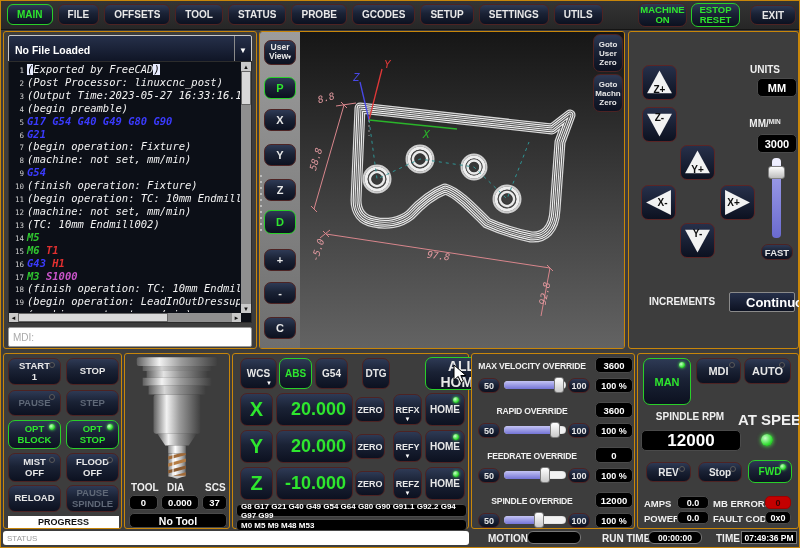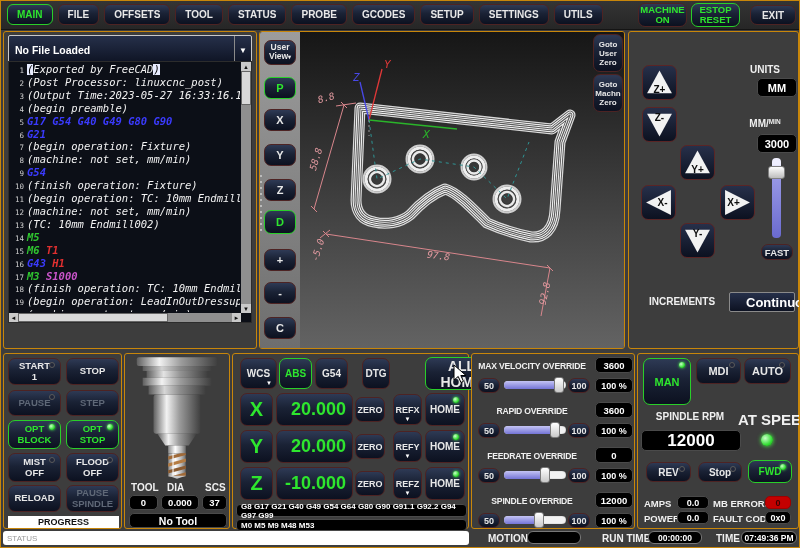--- a/index.html
+++ b/index.html
@@ -129,20 +129,24 @@
         <div class="arr" style="top:0;">▲</div>
         <div class="thumb"></div>
         <div class="arr" style="bottom:0;">▼</div>
       </div>
       <div class="hsb">
         <div class="arr" style="left:0;">◄</div>
         <div class="thumb"></div>
         <div class="arr" style="right:0;">►</div>
       </div>
     </div>
+    <div style="position:absolute;left:4px;top:295px;width:244px;height:20px;background:#fff;border:1px solid #999;
+                border-radius:2px;box-sizing:border-box;display:flex;align-items:center;">
+      <span style="color:#aaa;font-size:10px;padding-left:4px;">MDI:</span>
+    </div>
   </div>
 
   <div class="panel" style="left:258px;top:30px;width:366px;height:318px;overflow:hidden;">
 
     <svg width="364" height="316" viewBox="0 0 364 316" style="position:absolute;left:0;top:0;">
       <defs>
         <linearGradient id="bgGrad" x1="0" y1="0" x2="0" y2="1">
           <stop offset="0" stop-color="#161616"></stop>
             <stop offset="1" stop-color="#636363"></stop>
         </linearGradient>
@@ -507,19 +511,19 @@
   </div>
 
   <div style="position:absolute;left:0;top:529px;width:798px;height:17px;">
     <div style="position:absolute;left:2px;top:1px;width:466px;height:14px;background:#fff;border-radius:3px;
                 display:flex;align-items:center;padding-left:4px;box-sizing:border-box;color:#999;font-size:8px;">STATUS</div>
     <div class="lbl" style="left:487px;top:3px;font-size:10px;">MOTION</div>
     <div class="disp" style="left:526px;top:1px;width:54px;height:13px;font-size:8.5px;border-radius:6px;border-color:#777;"></div>
     <div class="lbl" style="left:601px;top:3px;font-size:10px;">RUN TIME</div>
     <div class="disp" style="left:647px;top:1px;width:54px;height:13px;font-size:8.5px;border-radius:6px;border-color:#777;">00:00:00</div>
     <div class="lbl" style="left:715px;top:3px;font-size:10px;">TIME</div>
-    <div class="disp" style="left:740px;top:1px;width:56px;height:13px;font-size:8.5px;border-radius:6px;border-color:#777;">07:49:36 PM</div>
+    <div class="disp" style="left:740px;top:1px;width:56px;height:13px;font-size:8.5px;border-radius:0;border-color:#777;">07:49:36 PM</div>
   </div>
 
   <svg width="14" height="20" style="position:absolute;left:452px;top:363px;pointer-events:none;z-index:50;">
     <path d="M1,1 L1,16 L5.2,12.5 L8,18.5 L10.5,17.3 L7.8,11.5 L13,11.5 Z" fill="#fff" stroke="#000" stroke-width="1"></path>
   </svg>
 </div>
 
 </body></html>

